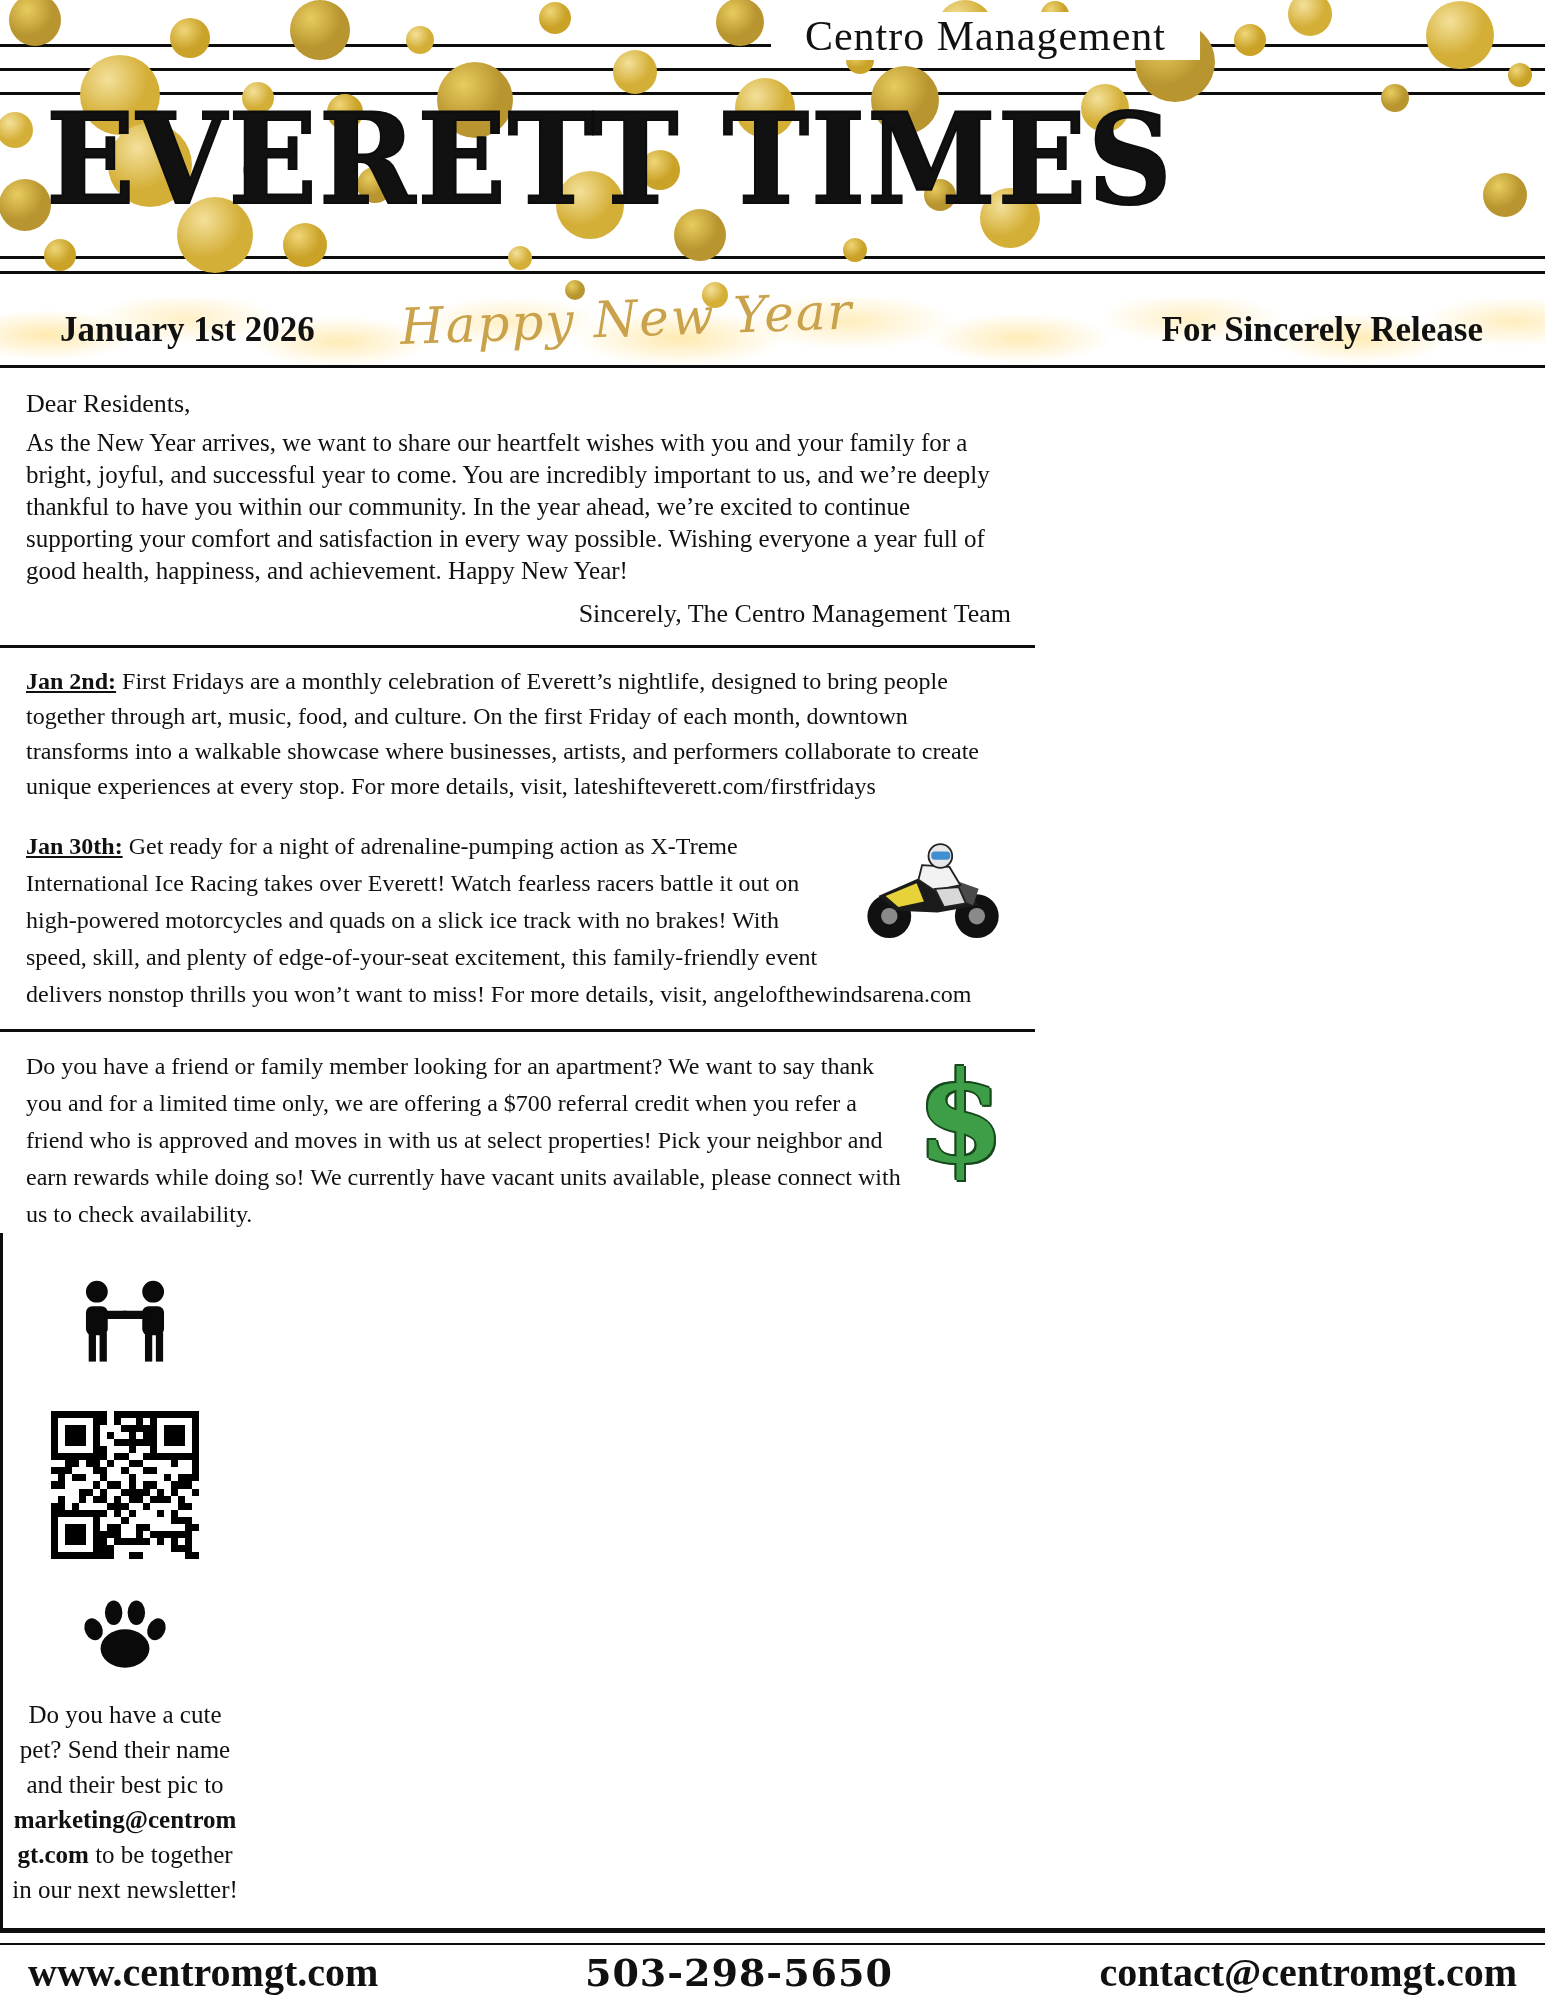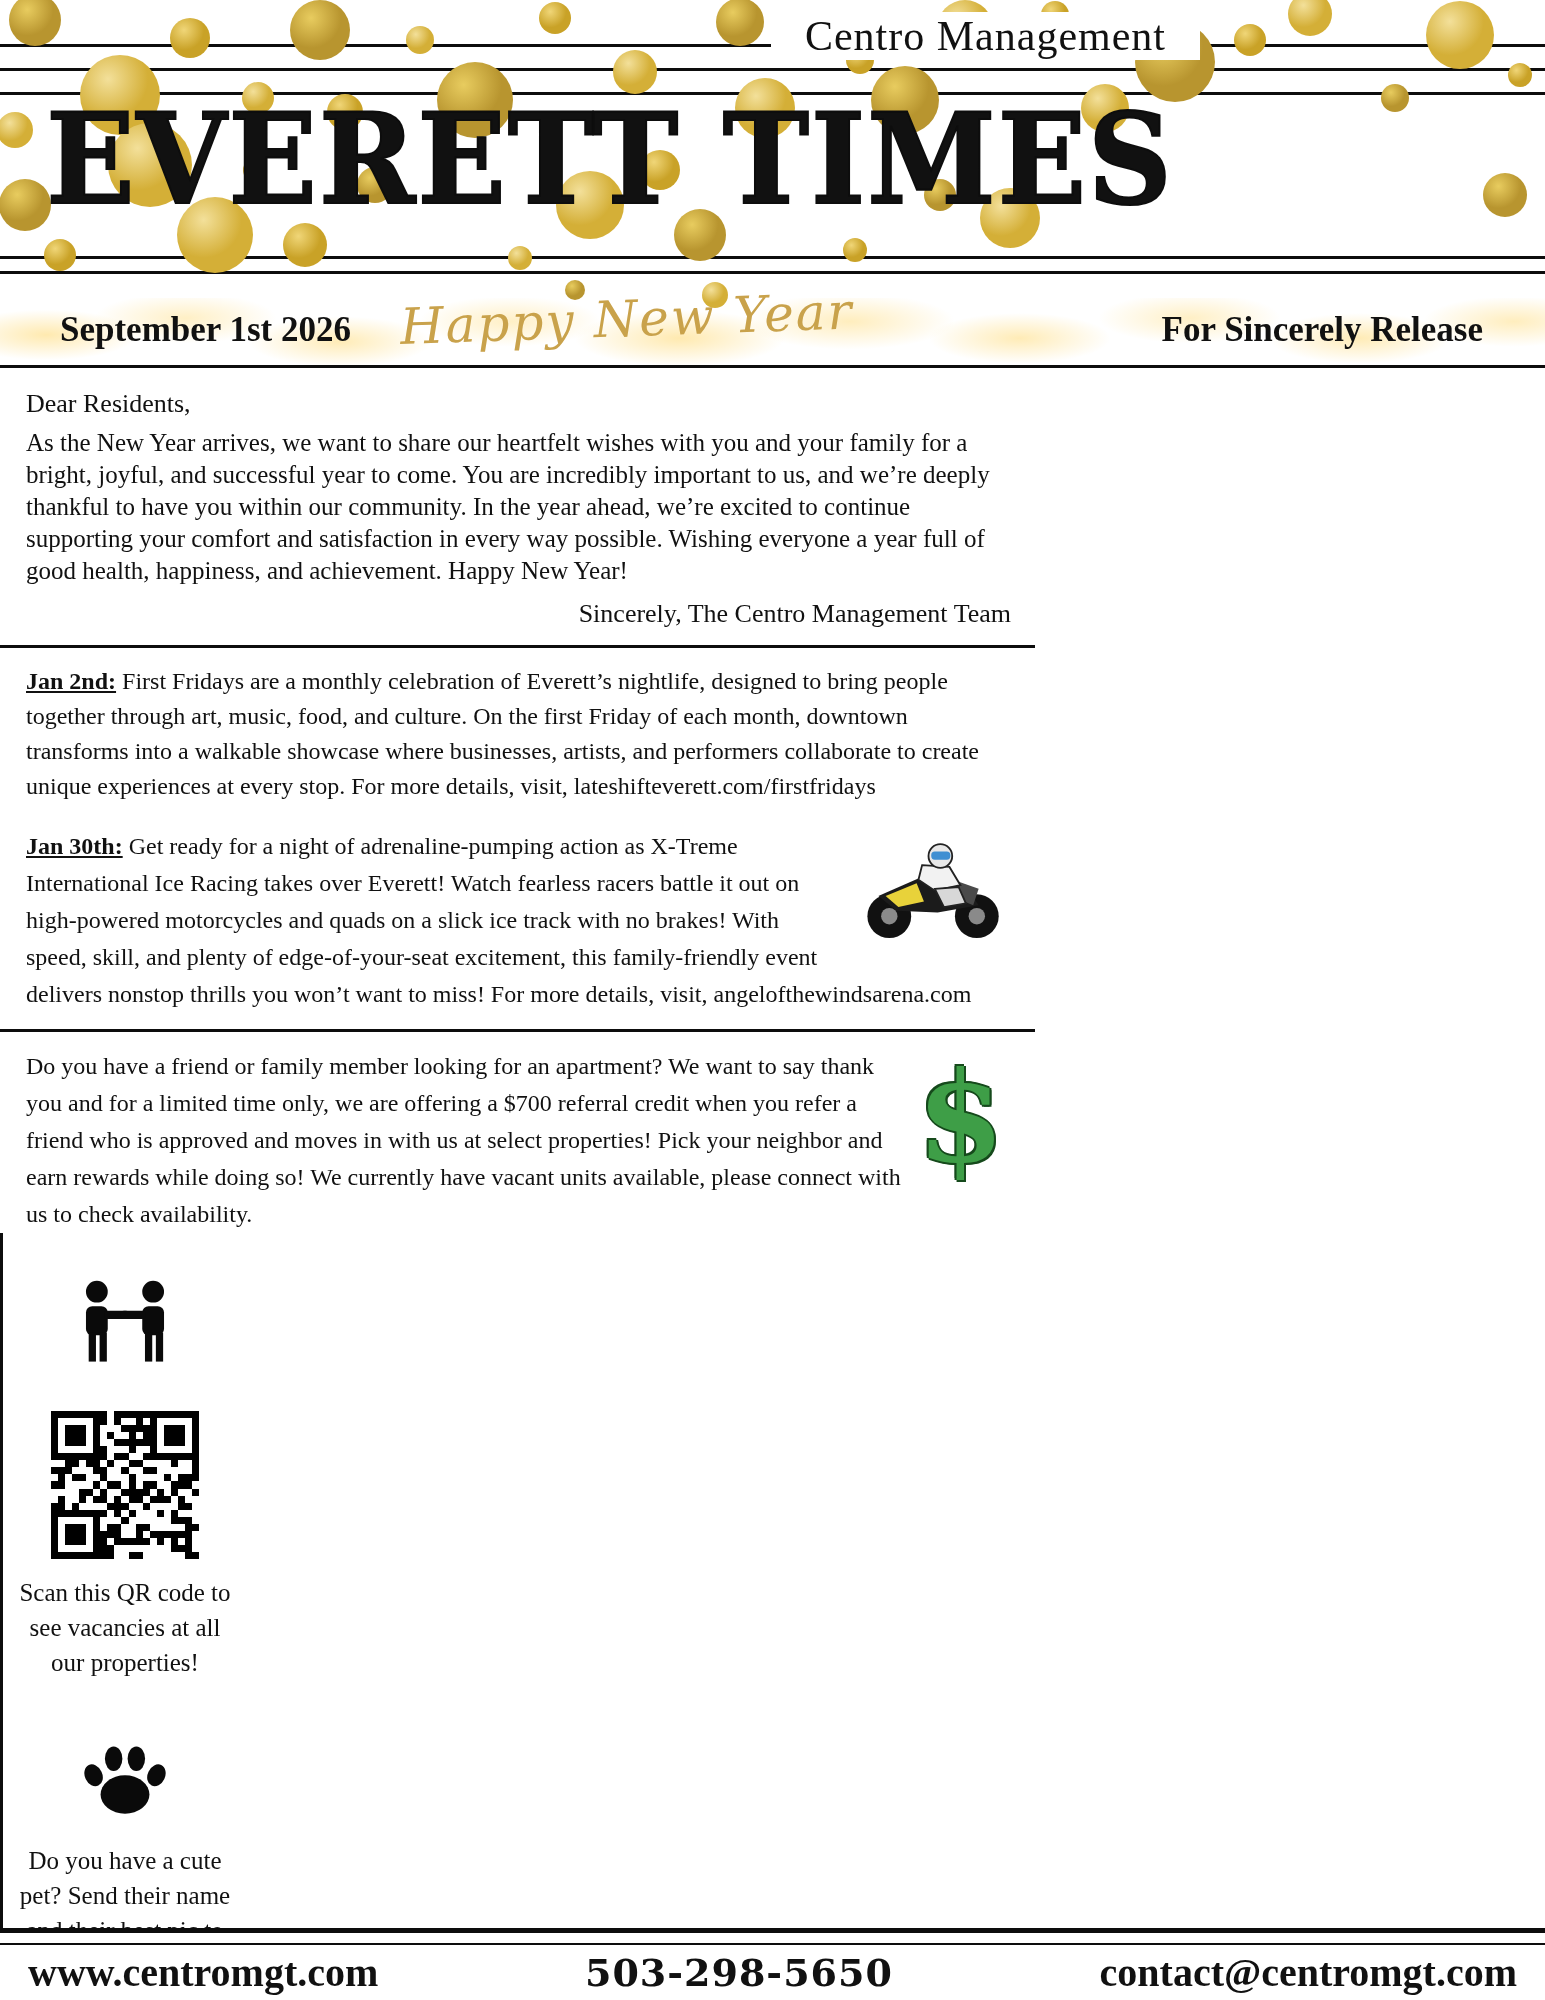--- a/index.html
+++ b/index.html
@@ -159,21 +159,21 @@
         <circle cx="940" cy="195" r="16" fill="url(#gd2)"></circle>
           <circle cx="575" cy="290" r="10" fill="url(#gd2)"></circle>
         <circle cx="715" cy="295" r="13" fill="url(#gd1)"></circle>
       </g>
     </svg>
 
     <div class="brand"><span>Centro Management</span></div>
     <div class="masthead">EVERETT TIMES</div>
 
     <div class="band">
-      <div class="issue-date">September 1st 2026</div>
+      <div class="issue-date">January 1st 2026</div>
       <div class="script">Happy New Year</div>
       <div class="release">For Sincerely Release</div>
     </div>
   </div>
 
   <div class="content">
 
     <div class="main">
       <p class="salutation">Dear Residents,</p>
       <p class="letter-body">As the New Year arrives, we want to share our heartfelt wishes with you and your family for a bright, joyful, and successful year to come. You are incredibly important to us, and we’re deeply thankful to have you within our community. In the year ahead, we’re excited to continue supporting your comfort and satisfaction in every way possible. Wishing everyone a year full of good health, happiness, and achievement. Happy New Year!</p>
@@ -668,21 +668,20 @@
             <div style="background: rgb(255, 255, 255);"></div>
             <div style="background: rgb(255, 255, 255);"></div>
             <div style="background: rgb(255, 255, 255);"></div>
             <div style="background: rgb(255, 255, 255);"></div>
             <div style="background: rgb(255, 255, 255);"></div>
             <div style="background: rgb(255, 255, 255);"></div>
             <div style="background: rgb(0, 0, 0);"></div>
             <div style="background: rgb(0, 0, 0);"></div>
           </div>
 
-        <p class="qr-caption">Scan this QR code to see vacancies at all our properties!</p>
 
         <svg class="paw" width="96" height="84" viewBox="0 0 110 95">
           <g fill="#0a0a0a">
             <ellipse cx="55" cy="63" rx="28" ry="22"></ellipse>
             <ellipse cx="19" cy="41" rx="10" ry="13" transform="rotate(-25 19 41)"></ellipse>
             <ellipse cx="42" cy="22" rx="10" ry="14"></ellipse>
             <ellipse cx="68" cy="22" rx="10" ry="14"></ellipse>
             <ellipse cx="91" cy="41" rx="10" ry="13" transform="rotate(25 91 41)"></ellipse>
           </g>
         </svg>

